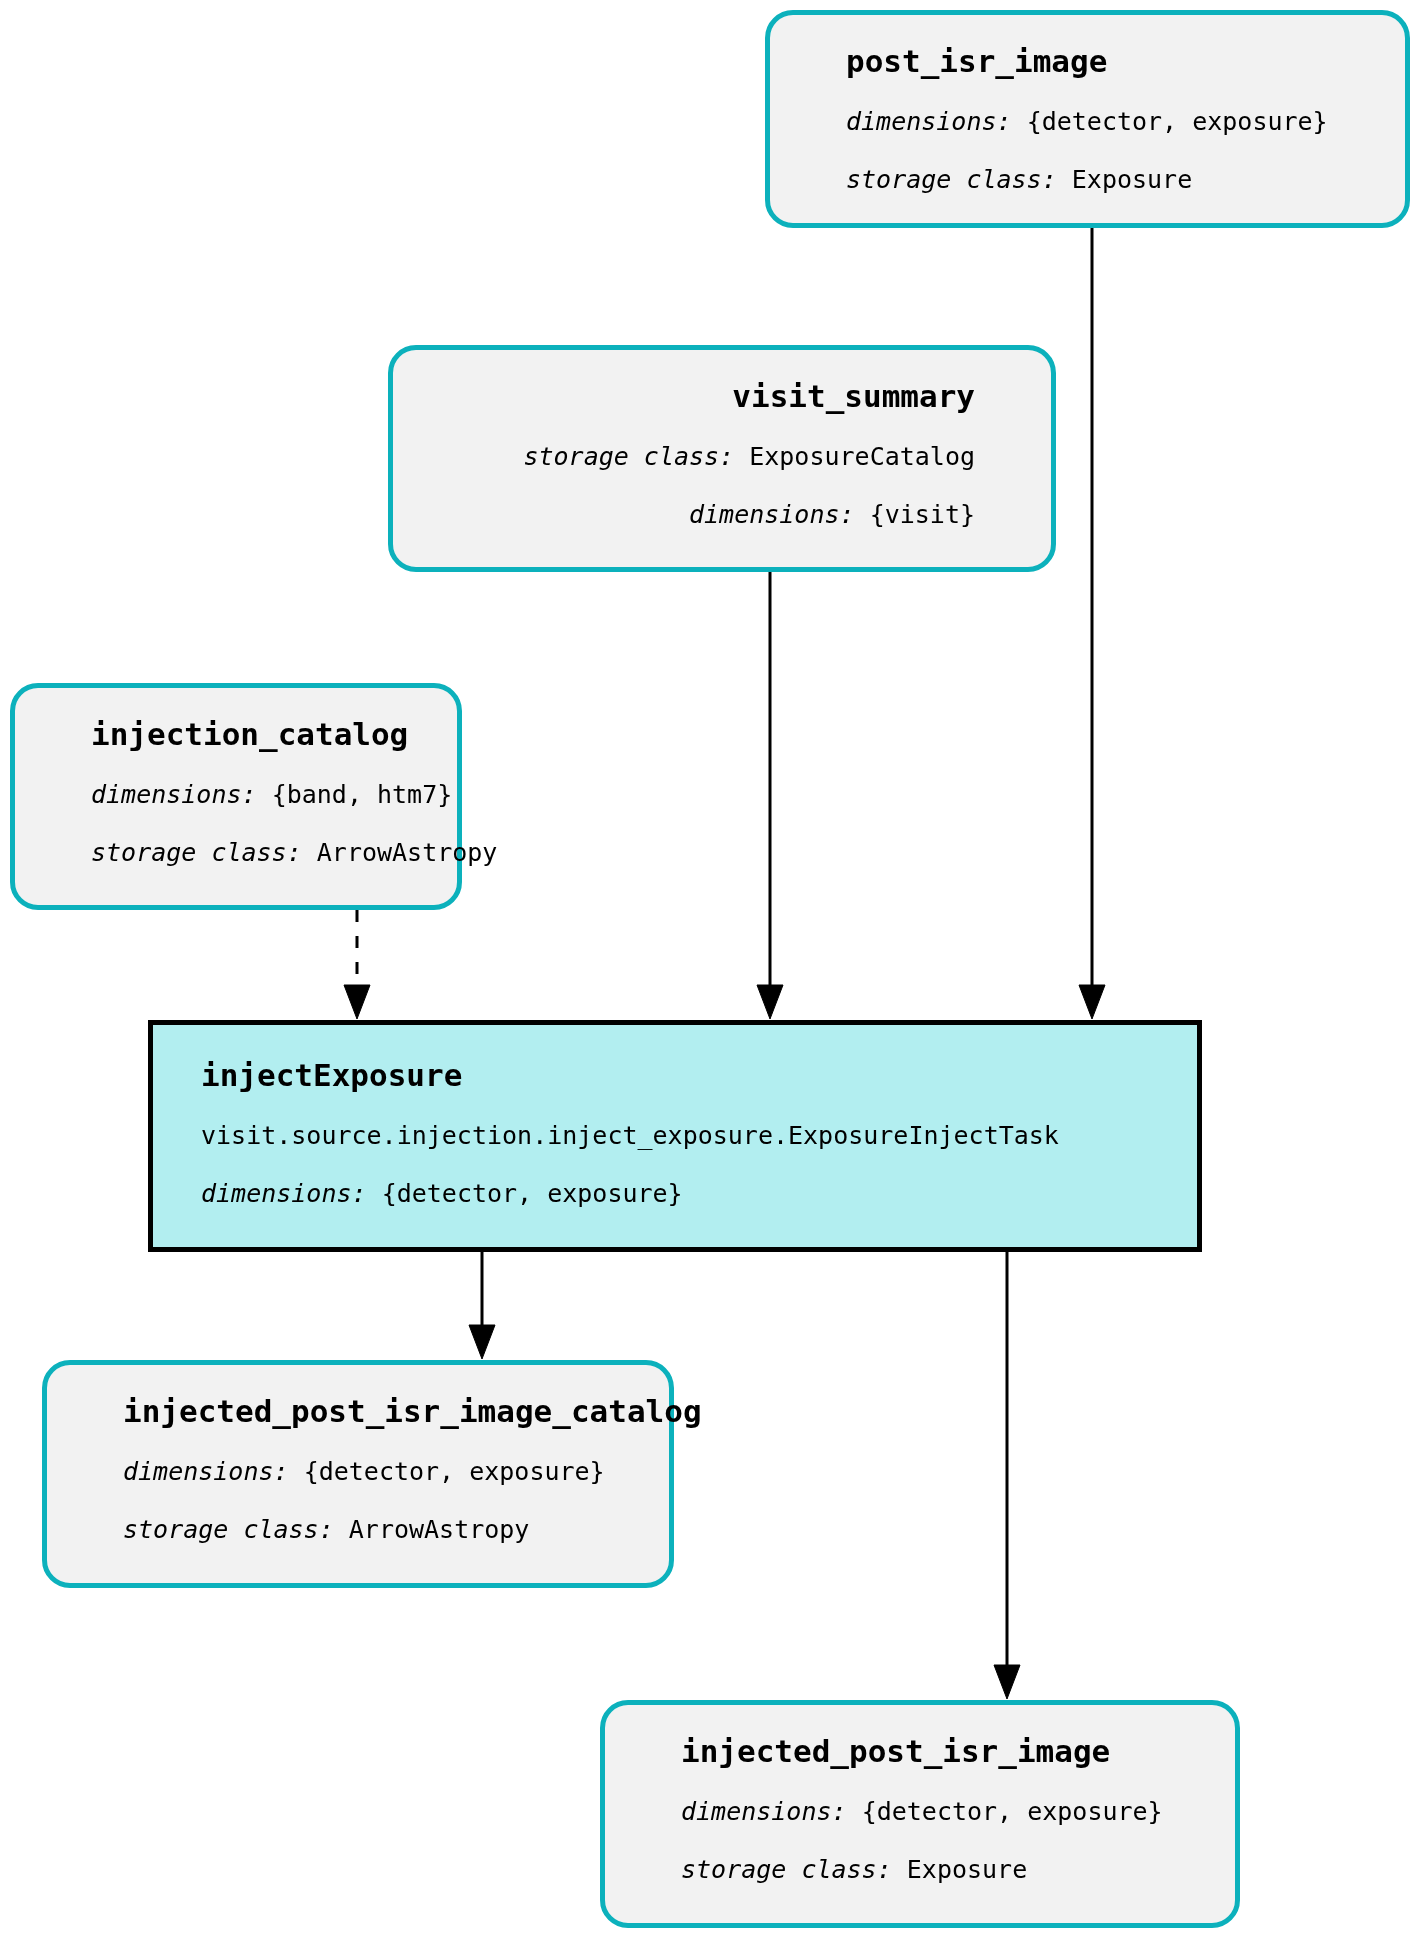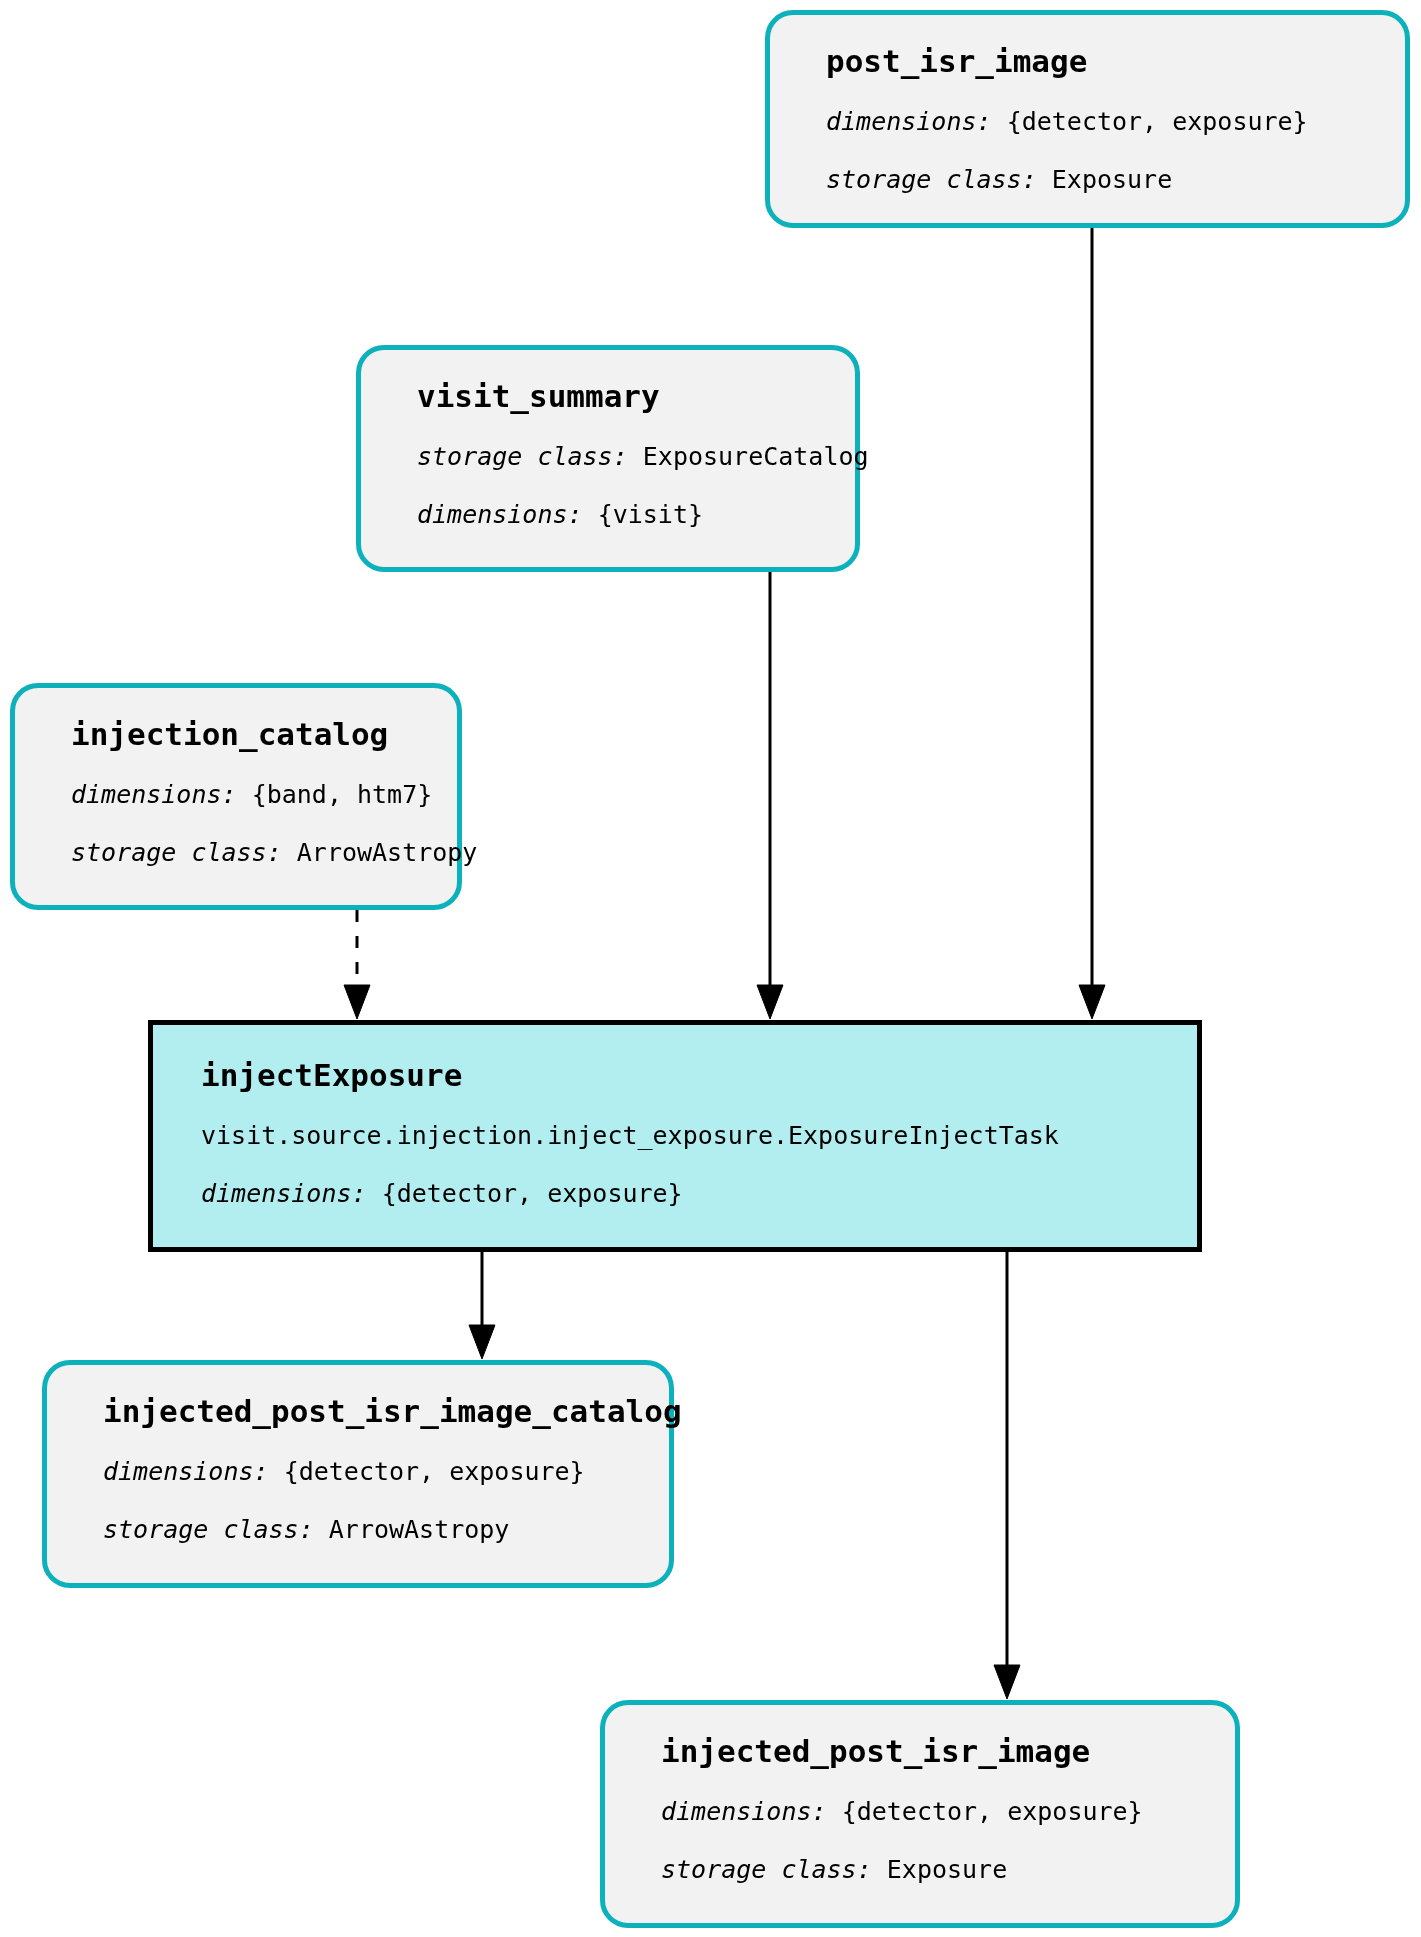--- a/index.html
+++ b/index.html
@@ -21,21 +21,21 @@
     width:1421px;
     height:1937px;
     background:#ffffff;
     overflow:hidden;
   }
   .node{
     position:absolute;
     background:var(--dataset-fill);
     border:5px solid var(--dataset-border);
     border-radius:28px;
-    padding:26px 56px;
+    padding:26px 76px;
   }
   .node.task{
     background:var(--task-fill);
     border:5px solid var(--task-border);
     border-radius:0;
     padding:30px 48px;
   }
   .node .title{
     font-size:31px;
     line-height:40px;
@@ -100,21 +100,21 @@
     <div class="line">
       <span class="lbl">dimensions:</span>
       <span>{detector, exposure}</span>
     </div>
     <div class="line">
       <span class="lbl">storage class:</span>
       <span>Exposure</span>
     </div>
   </div>
 
-  <div class="node" style="left:356px;top:345px;width:504px;height:227px;">
+  <div class="node" style="left:388px;top:345px;width:668px;height:227px;text-align:right;">
     <div class="title">visit_summary</div>
     <div class="line">
       <span class="lbl">storage class:</span>
       <span>ExposureCatalog</span>
     </div>
     <div class="line">
       <span class="lbl">dimensions:</span>
       <span>{visit}</span>
     </div>
   </div>

